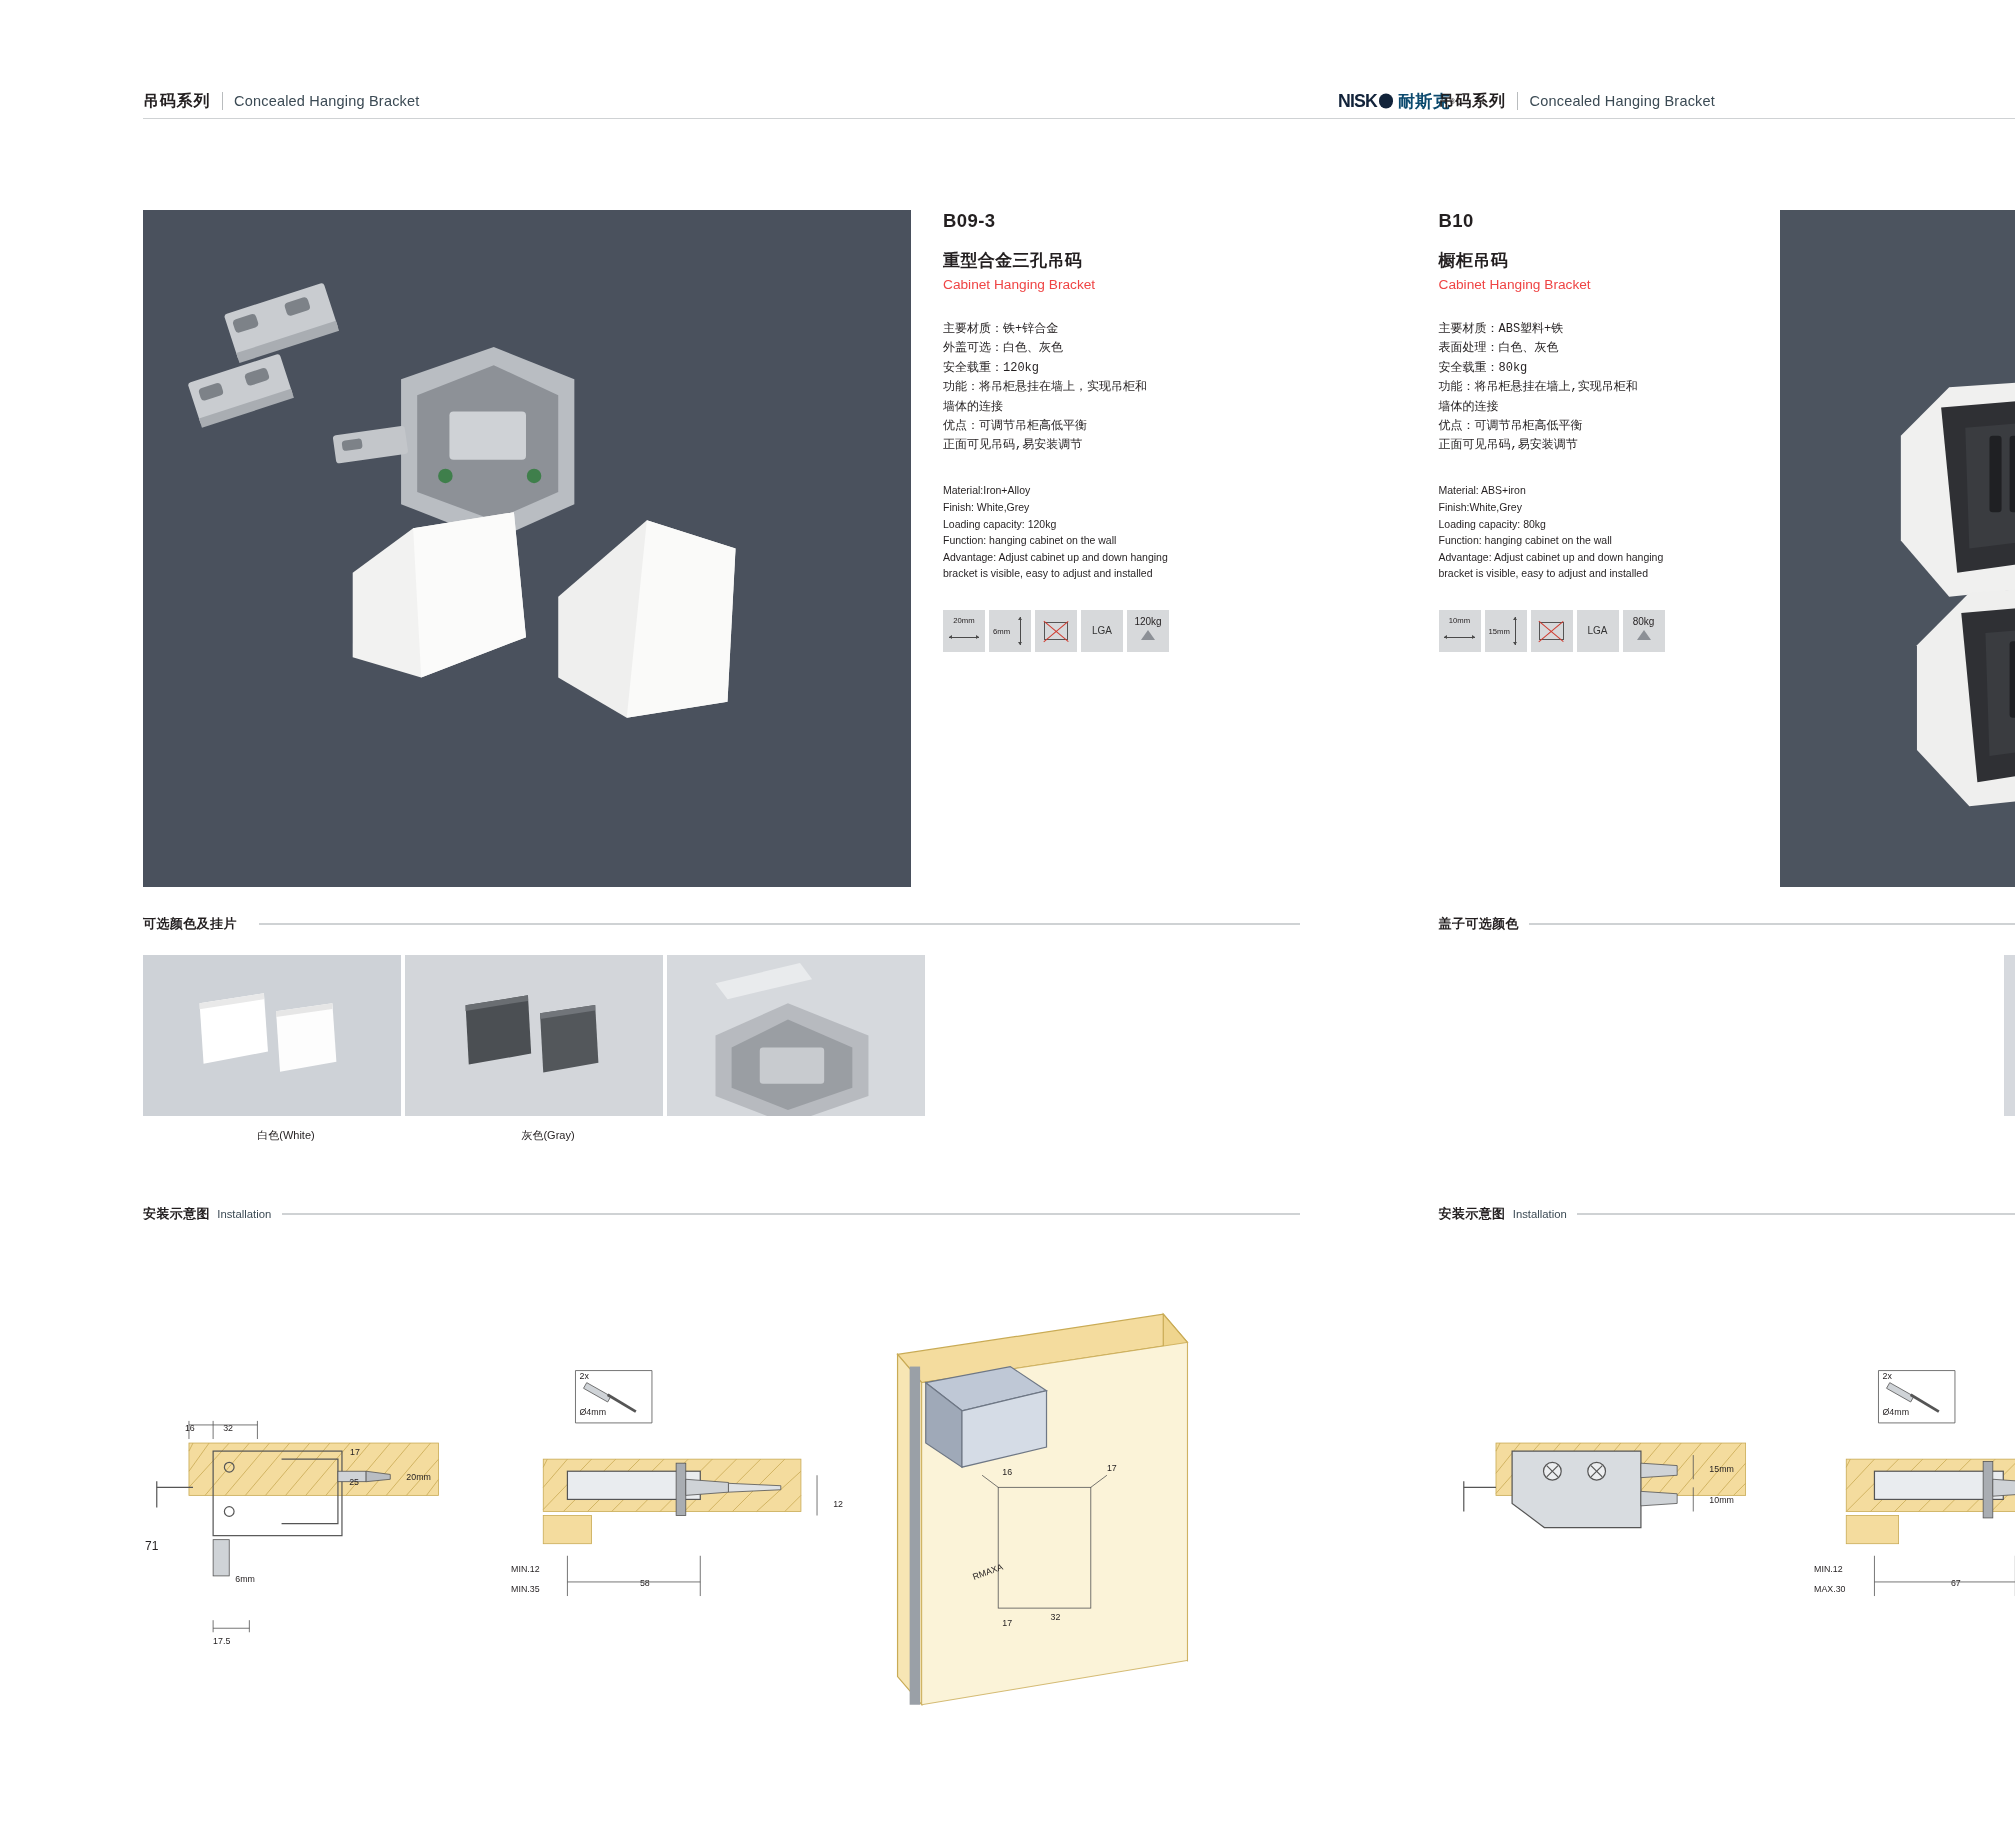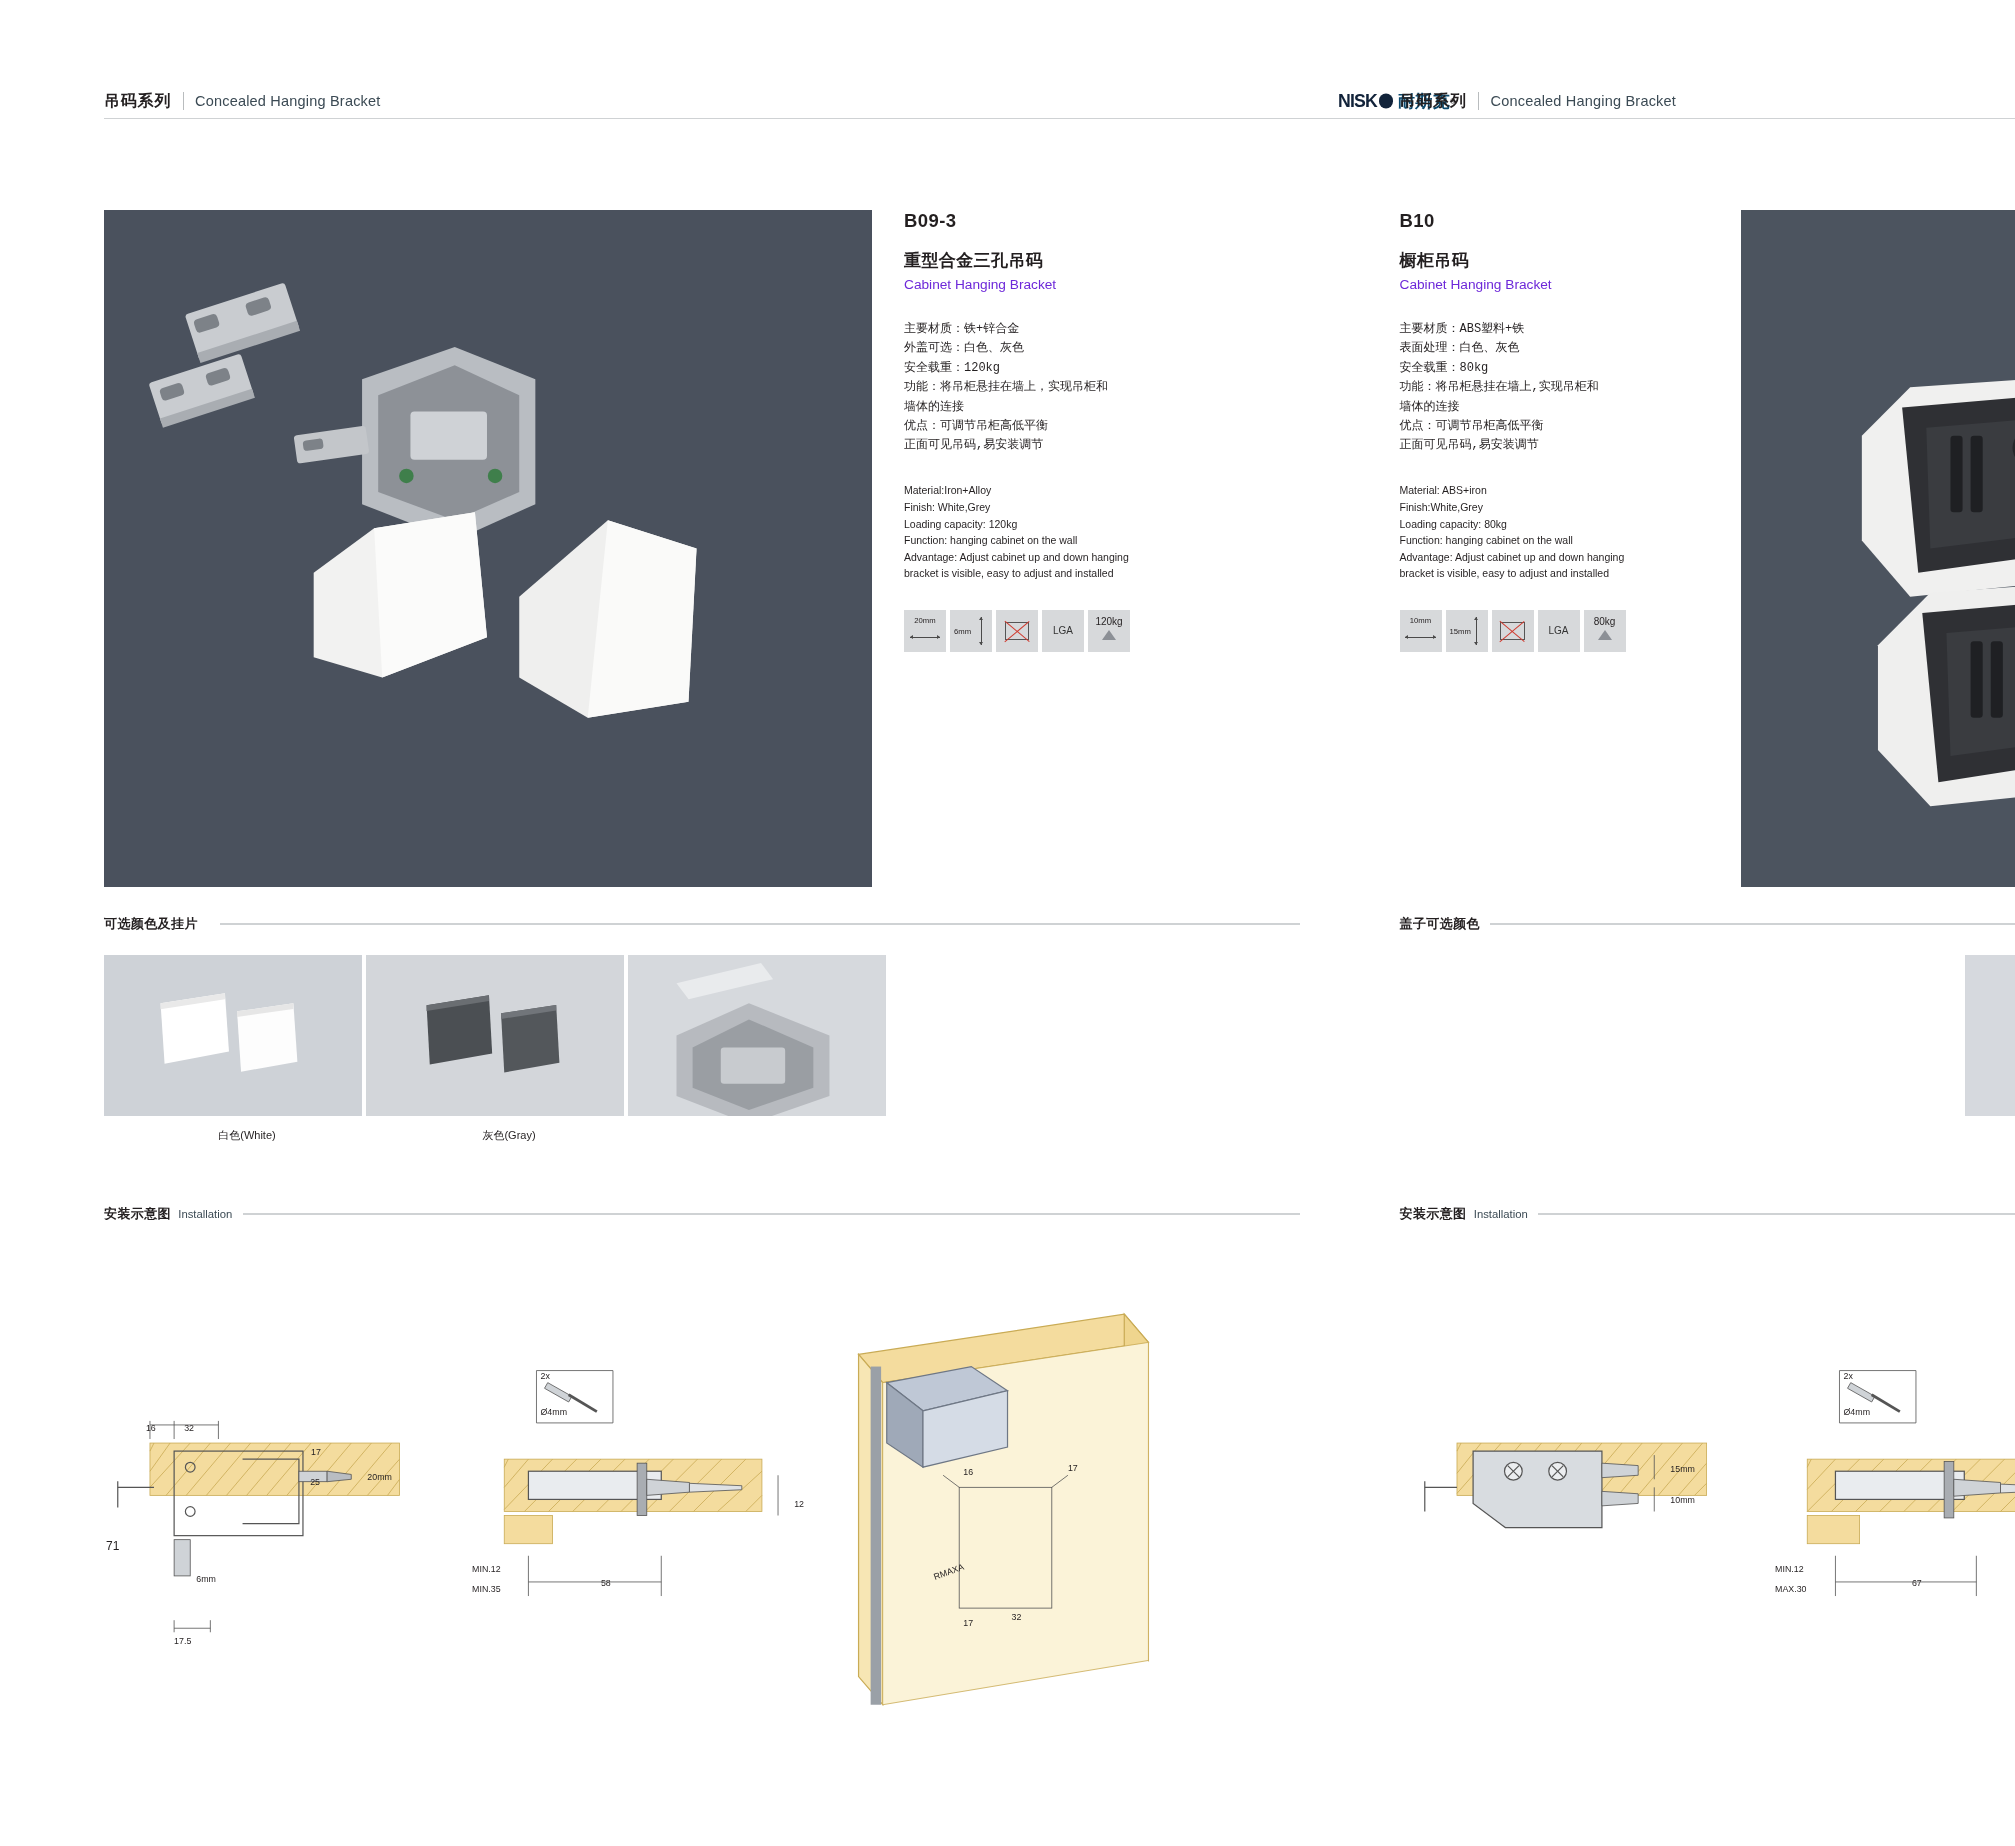--- a/index.html
+++ b/index.html
@@ -4,21 +4,21 @@
 <style>
   html,body{margin:0;padding:0;}
   body{
     width:2703px;height:1847px;
     background:#ffffff;
     font-family:"Liberation Sans", sans-serif;
     color:#231f20;
     overflow:hidden;
   }
   .spread{display:flex;width:2703px;height:1847px;}
-  .page{position:relative;width:1352px;height:1617px;box-sizing:border-box;}
+  .page{position:relative;width:1352px;height:1617px;box-sizing:border-box;margin-left:39px;}
   .page.left{padding:0 0 0 0;}
   
   .hdr{position:absolute;top:83px;left:0;width:100%;height:36px;}
   .page.left .hdr{padding-left:104px;padding-right:52px;}
   .page.right .hdr{padding-left:48px;padding-right:104px;}
   .hdr-inner{display:flex;align-items:center;position:relative;height:100%;}
   .hdr-cn{font-size:16px;font-weight:bold;letter-spacing:0.8px;color:#231f20;}
   .hdr-sep{width:1.2px;height:18.5px;background:#b9bcbe;margin:0 11.3px;}
   .hdr-en{font-size:14.5px;color:#3b4a54;letter-spacing:0.2px;}
   .logo{position:absolute;right:0;top:50%;transform:translateY(-50%);display:flex;align-items:center;}
@@ -33,21 +33,21 @@
   
   .prod{position:absolute;top:210px;display:flex;}
   .page.left .prod{left:104px;width:1195px;}
   .page.right .prod{left:48px;width:1195px;}
   .photo{width:768px;height:677px;background:#474f5c;position:relative;overflow:hidden;}
   .photo.right-img{background:#4b535f;}
   .info{flex:1;padding-left:32px;box-sizing:border-box;}
   .info.left-of-photo{padding-left:0;padding-right:32px;}
   .code{font-size:18.5px;font-weight:bold;letter-spacing:0.4px;margin:0 0 17px 0;}
   .name-cn{font-size:17px;font-weight:bold;margin:0 0 4.8px 0;letter-spacing:0.4px;}
-  .name-en{font-size:13.7px;color:#6d28d9;margin:0 0 28px 0;}
+  .name-en{font-size:13.7px;color:#ef4444;margin:0 0 28px 0;}
   .spec-cn{font-size:12px;line-height:1.62;color:#231f20;margin-bottom:26.6px;font-family:Liberation Mono, monospace;}
   .spec-en{font-size:10.5px;line-height:1.58;color:#231f20;}
   .icons{display:flex;gap:4px;margin-top:28px;}
   .ic{width:42px;height:42px;background:#d7d9db;position:relative;display:flex;align-items:center;justify-content:center;}
   .ic span{font-size:10px;color:#333;}
   .ic .lbl-top{position:absolute;top:6.4px;left:0;right:0;text-align:center;font-size:7.7px;}
   .arrow-h{position:absolute;left:5.6px;right:5.6px;bottom:13.7px;height:0.8px;background:#4a4a4a;}
   .arrow-h:before,.arrow-h:after{content:"";position:absolute;top:-2px;border-top:2.4px solid transparent;border-bottom:2.4px solid transparent;}
   .arrow-h:before{left:0;border-right:3.6px solid #4a4a4a;}
   .arrow-h:after{right:0;border-left:3.6px solid #4a4a4a;}

